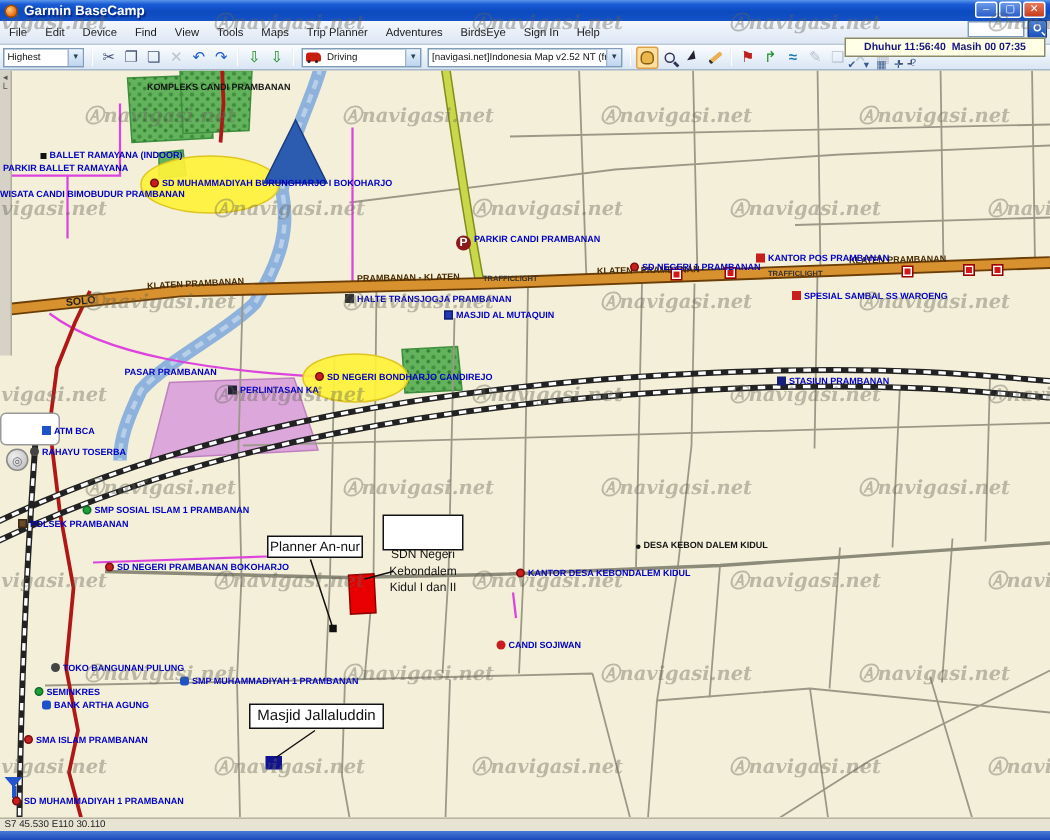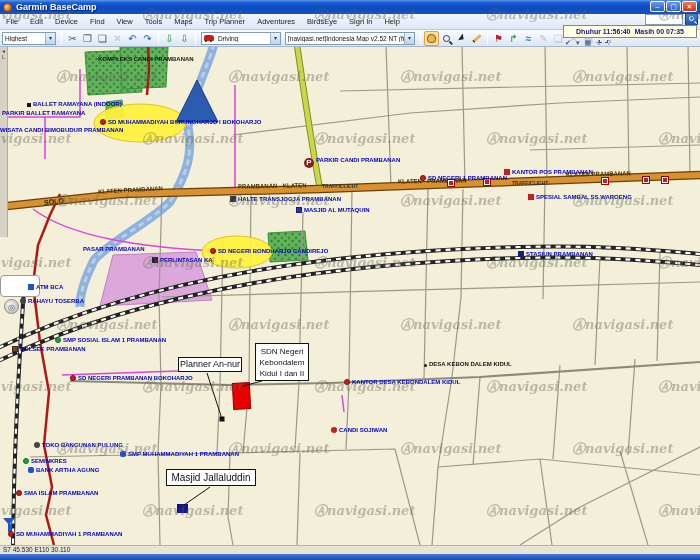--- a/index.html
+++ b/index.html
@@ -304,21 +304,21 @@
     <span class="poi" style="left:16px;top:443px"><i class="ic ic-school"></i><span>SMA ISLAM PRAMBANAN</span></span>
     <span class="poi" style="left:8px;top:484px"><i class="ic ic-school"></i><span>SD MUHAMMADIYAH 1 PRAMBANAN</span></span>
 
     <i class="ic-food" style="left:448px;top:133px"></i>
     <i class="ic-food" style="left:484px;top:132px"></i>
     <i class="ic-food" style="left:602px;top:131px"></i>
     <i class="ic-food" style="left:643px;top:130px"></i>
     <i class="ic-food" style="left:662px;top:130px"></i>
 
     <div class="callout" style="left:178px;top:310px;width:64px;height:15px;font-size:9px;line-height:13px">Planner An-nur</div>
-    <div class="callout" style="left:255px;top:296px;width:54px;height:38px;font-size:8px;line-height:11px;padding-top:2px">SDN Negeri Kebondalem Kidul I dan II</div>
+    <div class="callout" style="left:255px;top:296px;width:54px;height:24px;font-size:8px;line-height:11px;padding-top:20px">SDN Negeri Kebondalem Kidul I dan II</div>
     <div class="callout" style="left:166px;top:422px;width:90px;height:17px;font-size:10px;line-height:15px">Masjid Jallaluddin</div>
   </div>
 
   <div id="statusbar"><span>S7 45.530 E110 30.110</span></div>
   <div id="taskstrip"></div>
 
   <div id="wmlayer">
       <span class="wm" style="left: -30px; top: 6px;">Ⓐnavigasi.net</span>
       <span class="wm" style="left: 142px; top: 6px;">Ⓐnavigasi.net</span>
       <span class="wm" style="left: 314px; top: 6px;">Ⓐnavigasi.net</span>

